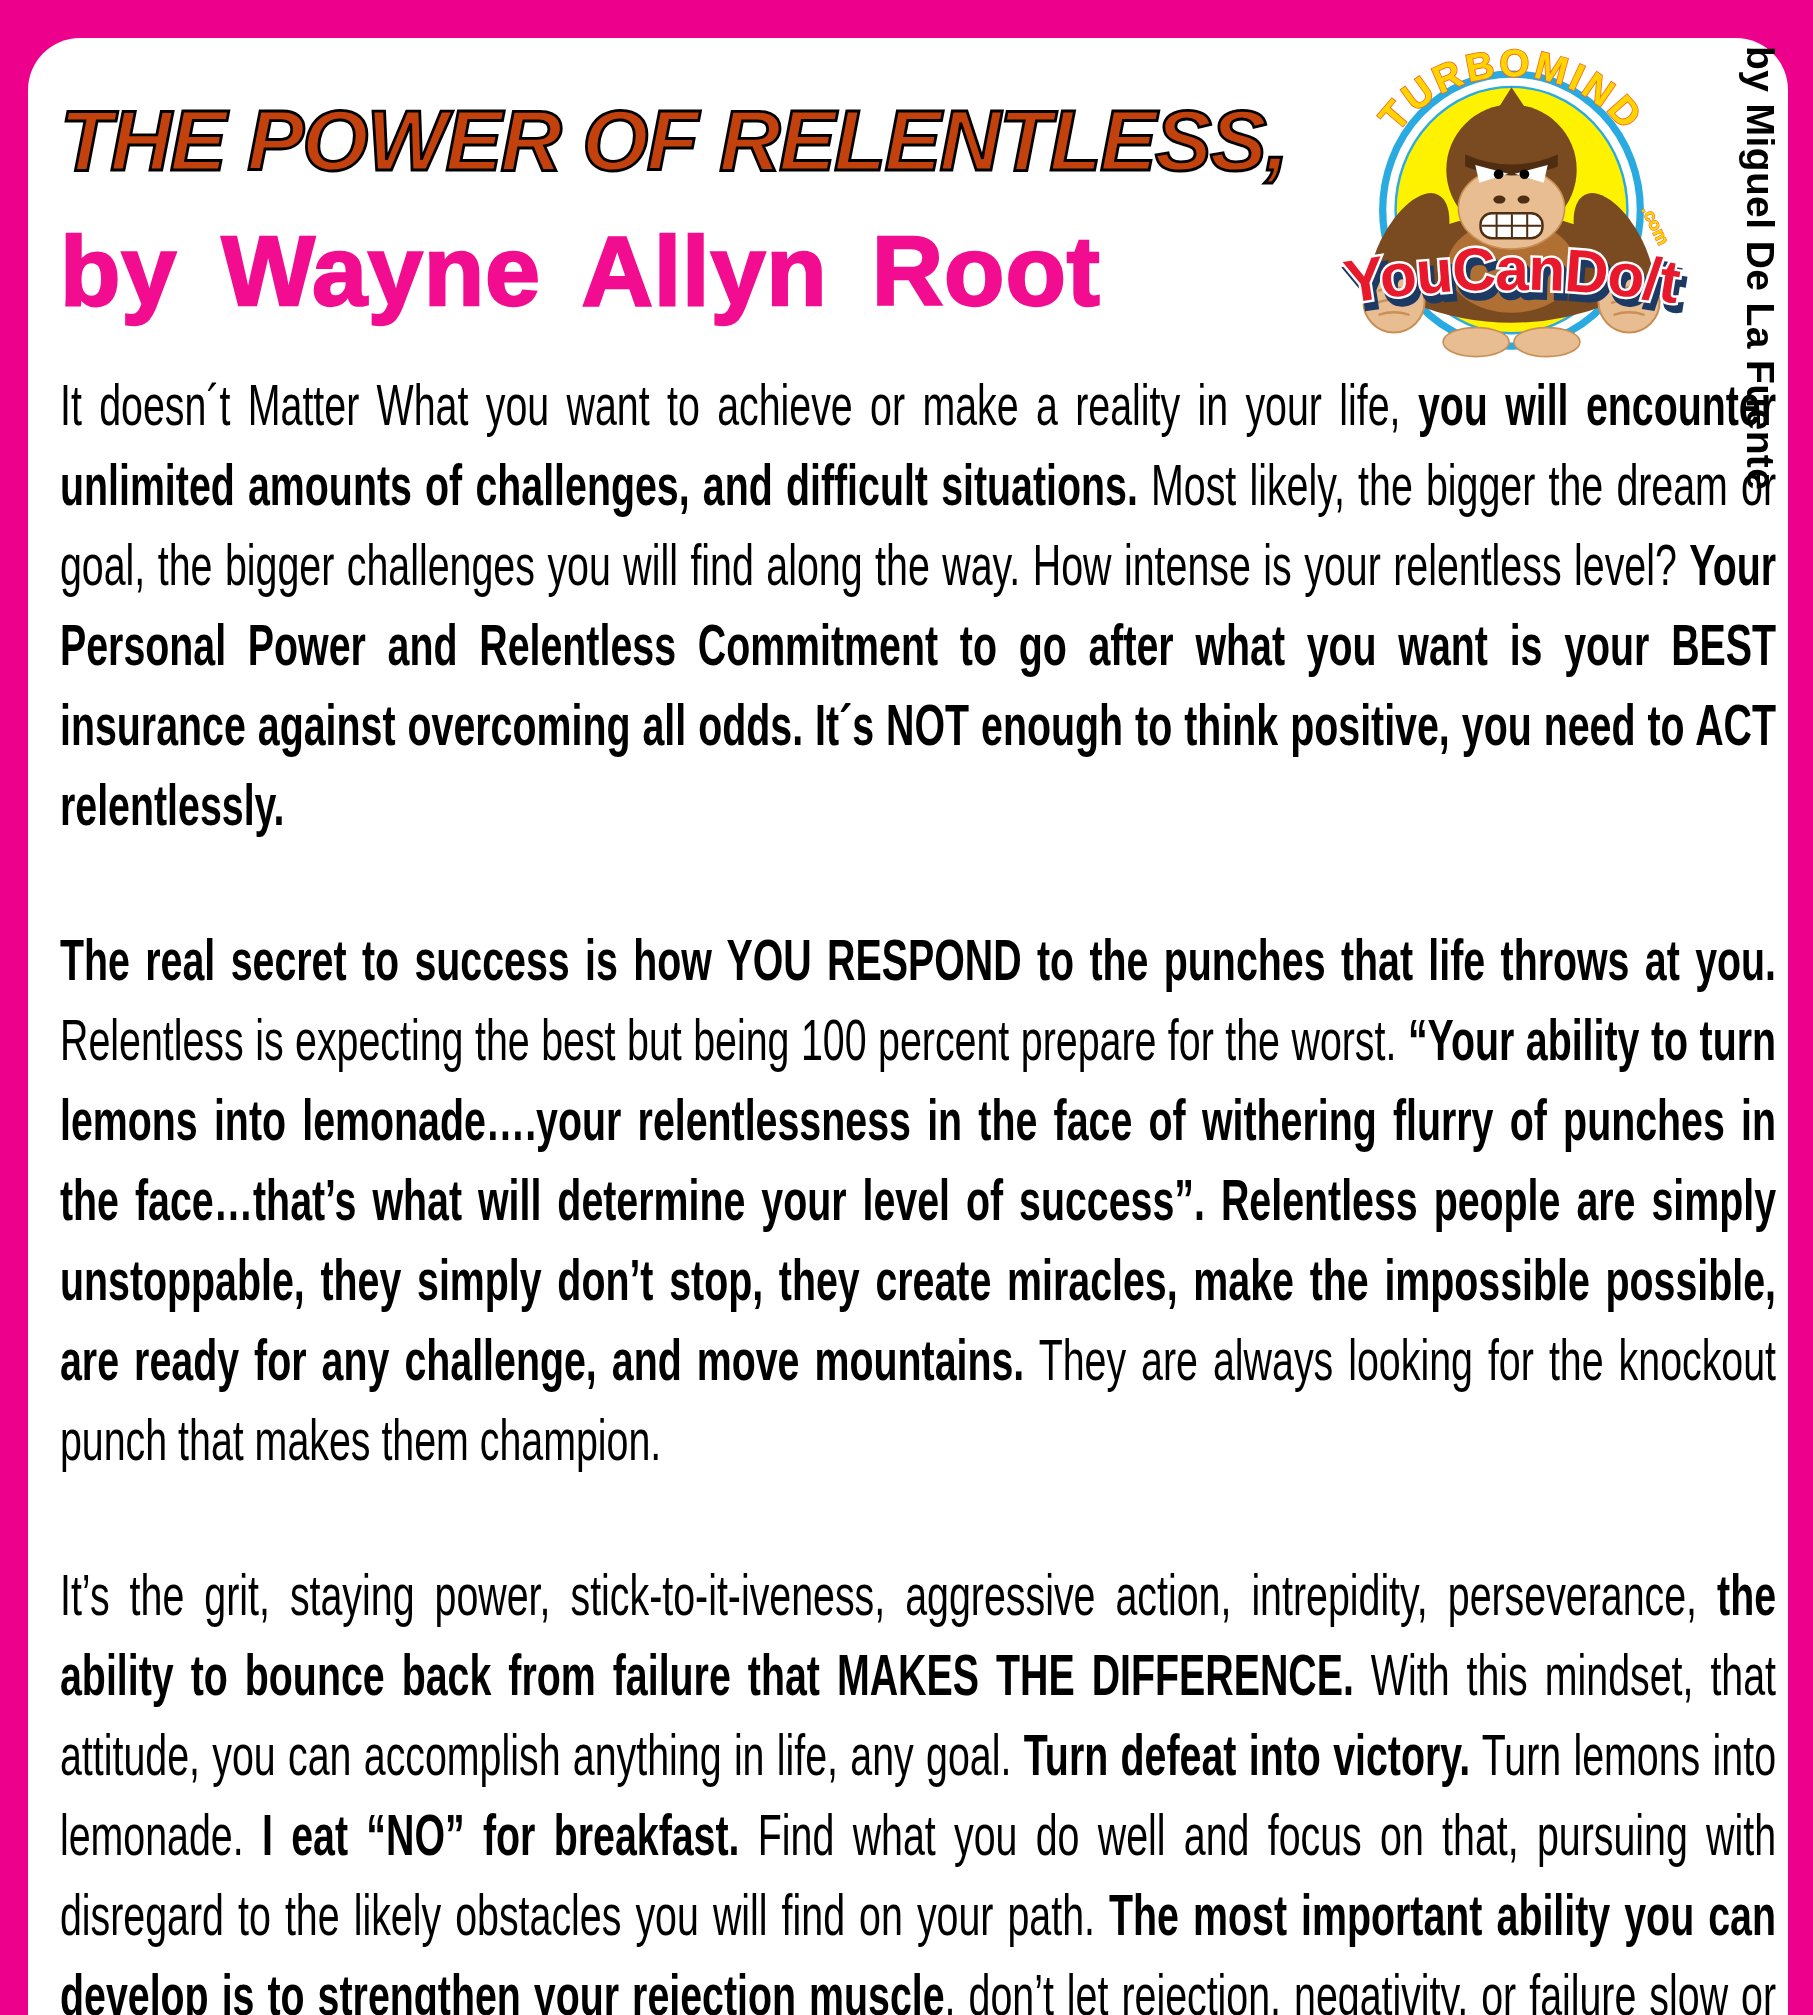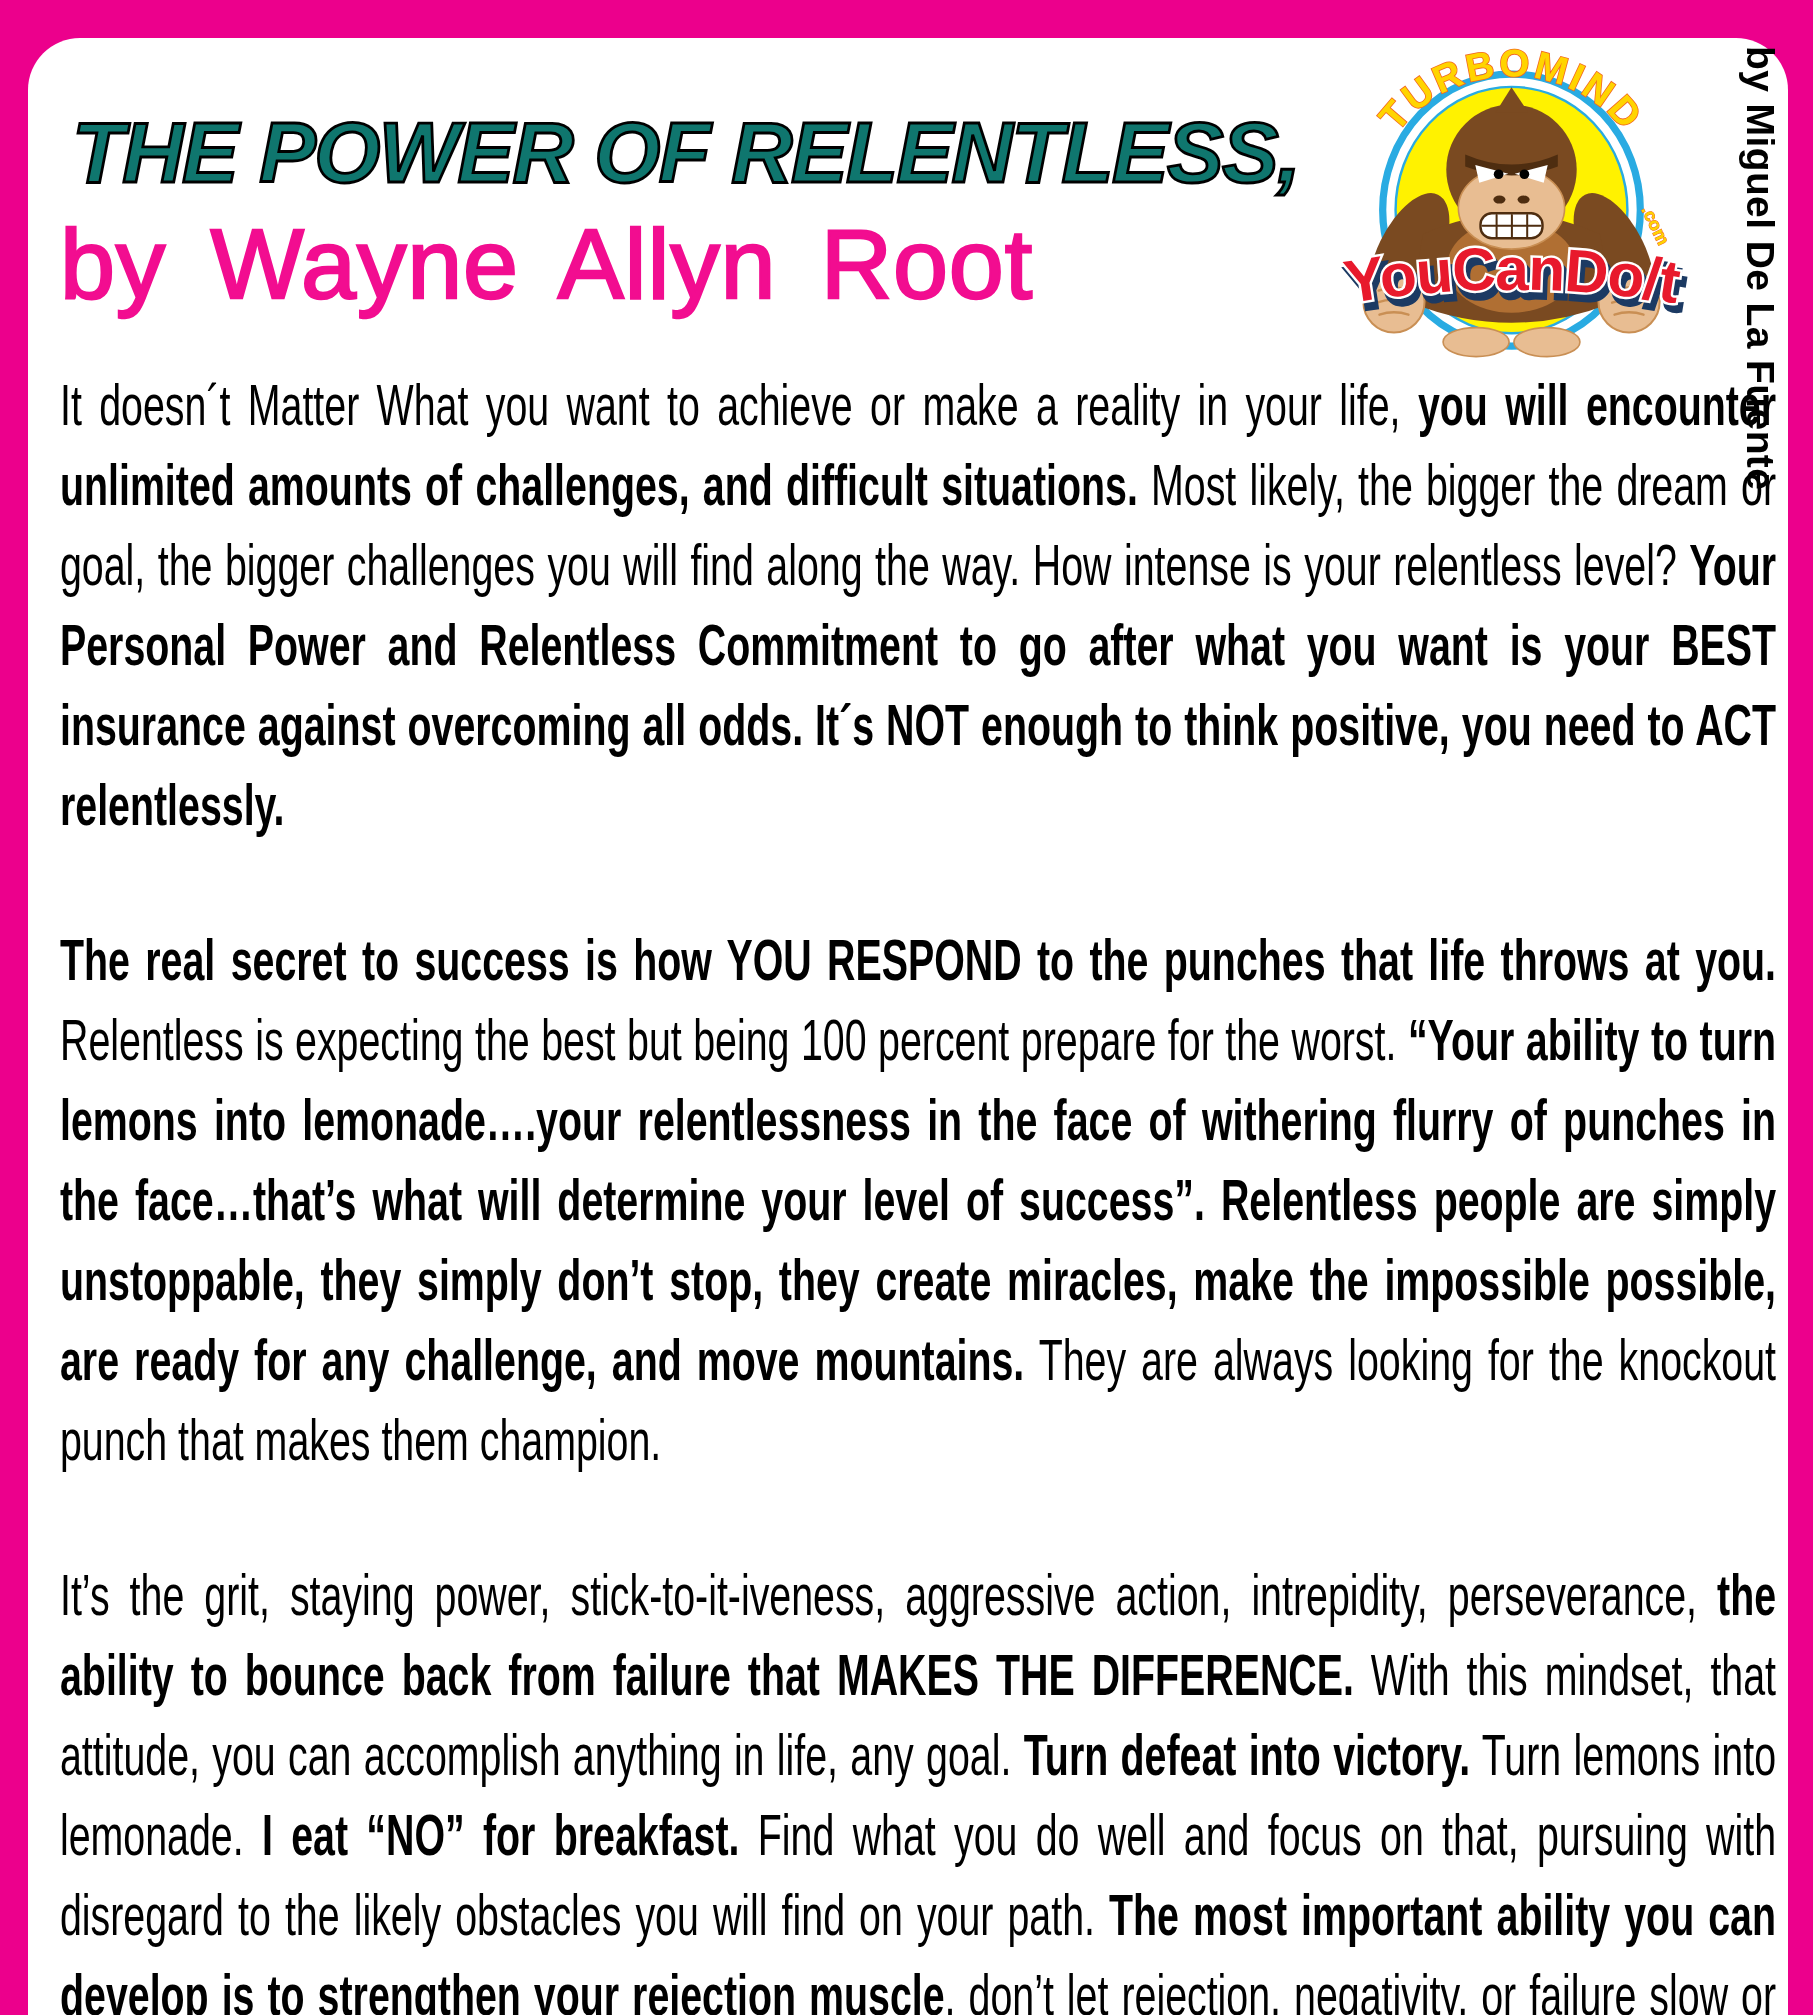--- a/index.html
+++ b/index.html
@@ -6,29 +6,29 @@
   body{
     width:1814px;height:3224px;position:relative;overflow:hidden;
     background:var(--pink,#EC008C);
     font-family:"Liberation Sans",sans-serif;
   }
   .page{
     position:absolute;left:28px;top:38px;right:26px;bottom:40px;
     background:#ffffff;border-radius:52px;
   }
   .title{
-    position:absolute;left:32px;top:60px;margin:12px;
+    position:absolute;left:32px;top:60px;margin:0;
     font-size:85px;line-height:1;font-weight:700;font-style:italic;
-    letter-spacing:-1.6px;color:#0f766e;
+    letter-spacing:-1.6px;color:#c2410c;
     -webkit-text-stroke:2.8px #000;
     white-space:nowrap;
   }
   .byline{
-    position:absolute;left:32px;top:176px;
-    font-size:99px;line-height:1;font-weight:400;
+    position:absolute;left:32px;top:183px;
+    font-size:99px;line-height:1;font-weight:700;
     color:var(--pinktext,#F20D90);
     -webkit-text-stroke:2.4px var(--pinktext,#F20D90);
     letter-spacing:0.8px;word-spacing:16px;white-space:nowrap;
   }
   .logo{position:absolute;left:1306px;top:3.2px;width:355px;height:318px;}
   .logo svg{width:100%;height:100%;display:block;}
   .vert{
     position:absolute;left:1754px;top:8px;
     transform-origin:0 0;transform:rotate(90deg);
     font-size:39px;font-weight:700;color:#000;white-space:nowrap;

